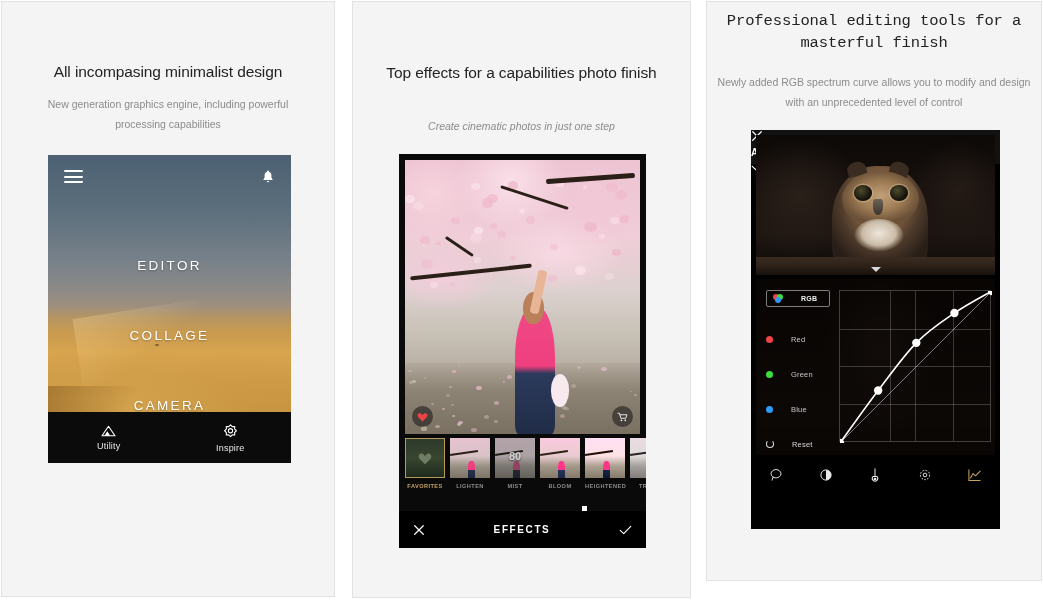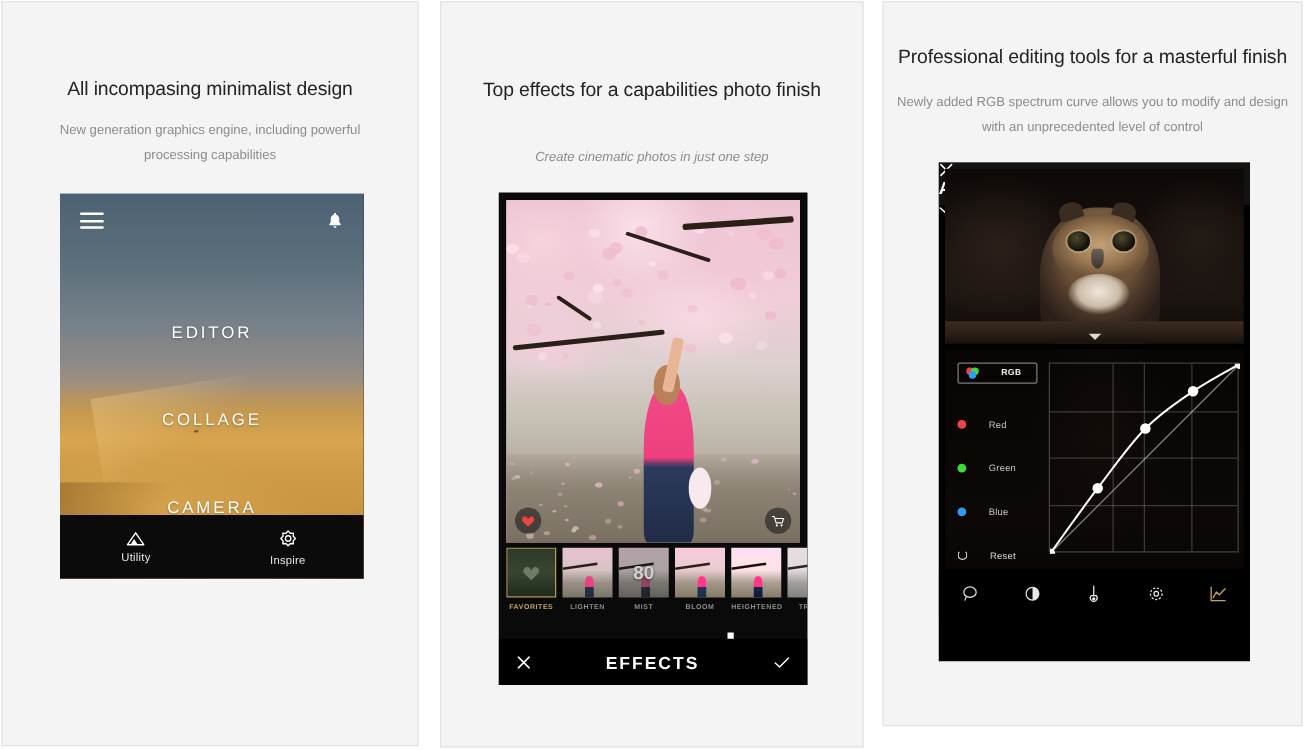--- a/index.html
+++ b/index.html
@@ -191,21 +191,21 @@
     width: 40px; height: 40px; overflow: hidden; position: relative;
     background: linear-gradient(180deg, #e7c2d2 0%, #d9c3c6 45%, #9a9186 70%, #7d7467 100%);
   }
   .fchip.sel .fthumb { border: 1px solid #b89a5e; }
   .fthumb .fbranch { position: absolute; left: 0; top: 34%; width: 70%; height: 2px; background: #2b2018; transform: rotate(-8deg); }
   .fthumb .fgirl { position: absolute; left: 45%; bottom: 0; width: 18%; height: 42%; background: linear-gradient(180deg,#ef3f7e 0%,#ef3f7e 50%,#27324f 52%,#1d2740 100%); border-radius: 35% 35% 5% 5%; }
   .fthumb.fav { background: linear-gradient(180deg, #2e3a2b 0%, #38452f 50%, #1e2a1c 100%); display:flex; align-items:center; justify-content:center; }
   .fthumb.fav .fheart { width: 14px; height: 13px; }
   .fthumb .fbadge {
     position: absolute; left: 0; right: 0; top: 12px; text-align: center;
-    color: #fff; font-size: 15px; font-weight: 700;
+    color: #fff; font-size: 11px; font-weight: 700;
     font-family: "Liberation Sans Narrow", "Liberation Sans", sans-serif;
     text-shadow: 0 1px 2px rgba(0,0,0,.6);
   }
   .flabel {
     margin-top: 5px; text-align: center; color: #8e8e8e;
     font-size: 5.6px; letter-spacing: .45px; font-weight: 700;
     font-family: "Liberation Sans Narrow", "Liberation Sans", sans-serif;
   }
   .fchip.sel .flabel { color: #c6a363; }
 
@@ -213,26 +213,26 @@
   .slider2 .track { position: absolute; left: 0; right: 0; top: 6px; height: 1.5px; background: #575043; }
   .slider2 .fill  { position: absolute; left: 0; width: 78%; top: 6px; height: 1.5px; background: #b89a5e; }
   .slider2 .knob  { position: absolute; left: 78%; top: 0; width: 5px; height: 13px; background: #ffffff; }
 
   .phone2 .bottombar {
     position: absolute; left: 0; right: 0; bottom: 0; height: 37px;
     background: #000; display: flex; align-items: center; padding: 0 14px;
   }
   .bottombar .bb-title {
     flex: 1; text-align: center; color: #ffffff;
-    font-size: 14px; font-weight: 700; letter-spacing: 1.6px;
+    font-size: 10px; font-weight: 700; letter-spacing: 1.6px;
     font-family: "Liberation Sans Narrow", "Liberation Sans", sans-serif;
   }
 
   
-  .card-3 .c-title { position: absolute; left: 0; right: 0; top: 33px; }
+  .card-3 .c-title { position: absolute; left: 0; right: 0; top: 8px; font-family: Liberation Mono, monospace; }
   .card-3 .c-sub   { position: absolute; left: 10px; right: 10px; top: 70px; }
 
   .phone3 { left: 44px; top: 128px; width: 249px; height: 399px; background: #000; }
 
   .owl-photo { position: absolute; left: 5px; top: 5px; right: 5px; height: 140px; overflow: hidden; background: #120d0a; }
   .owl-bg {
     position: absolute; inset: 0;
     background:
       radial-gradient(ellipse 40% 60% at 18% 45%, #2a201a 0%, rgba(42,32,26,0) 70%),
       radial-gradient(ellipse 30% 50% at 85% 40%, #241b16 0%, rgba(36,27,22,0) 70%),

